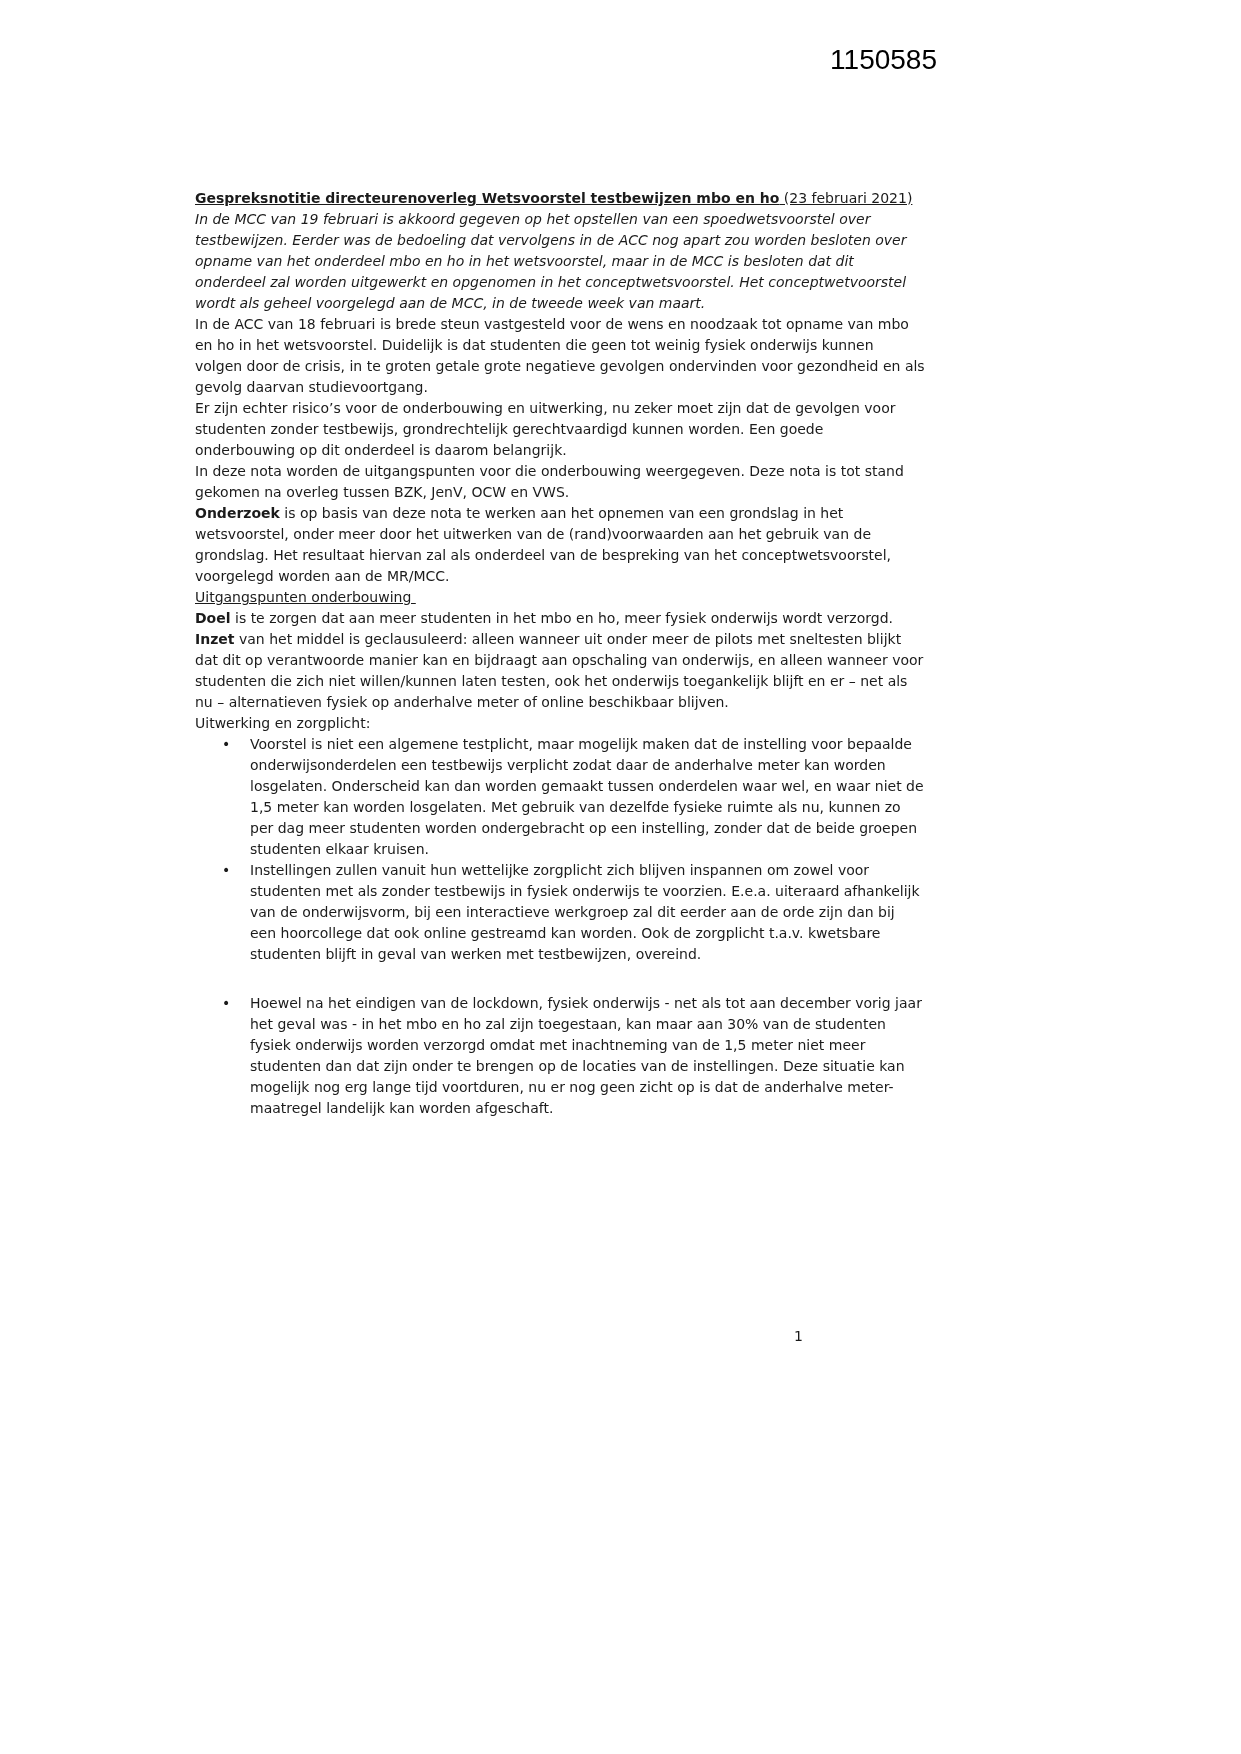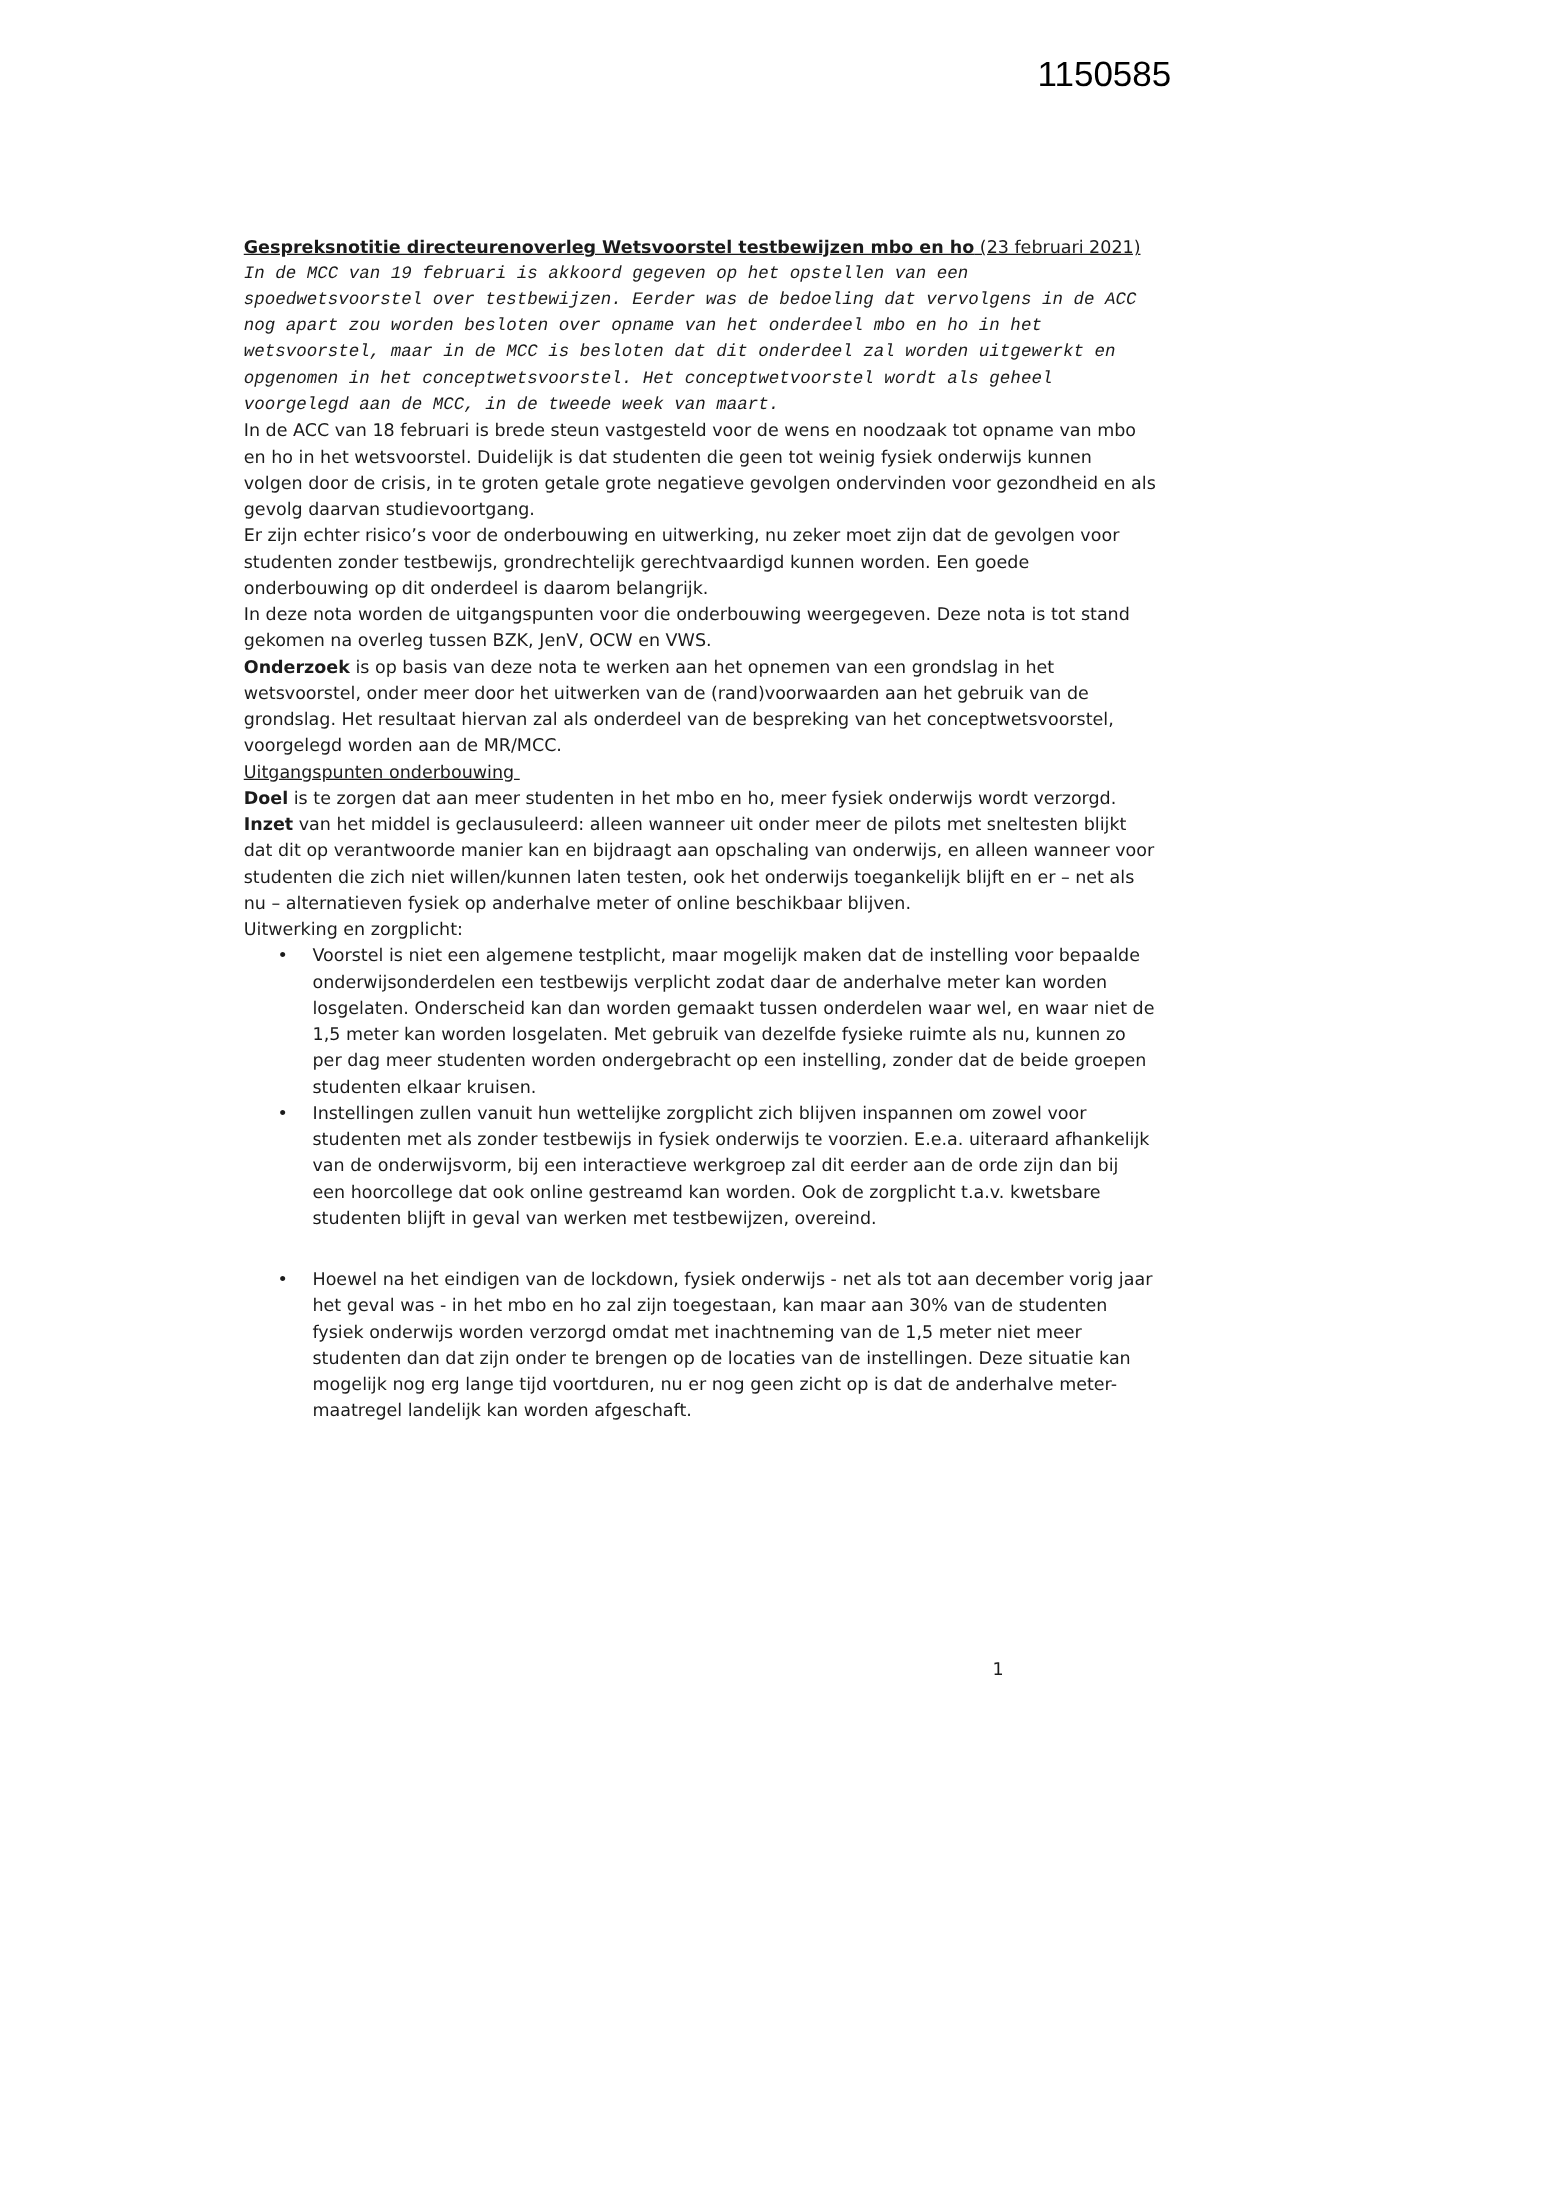--- a/index.html
+++ b/index.html
@@ -32,21 +32,21 @@
   .content p, .content h2, .content h3 {
     margin: 0;
     padding: 0;
     font-size: 14px;
     line-height: 21px;
     font-weight: normal;
   }
   .u { text-decoration: underline; }
   .title { margin-bottom: 12px; }
   .title strong { font-weight: bold; }
-  .intro { font-style: italic; margin-bottom: 28px; font-family: Liberation Mono, monospace; }
+  .intro { font-style: italic; margin-bottom: 28px; }
   .h-underline { text-decoration: underline; }
   .after-block { margin-bottom: 28px; }
   .mb-36 { margin-bottom: 36px; }
   .mb-12 { margin-bottom: 12px; }
   .mb-8  { margin-bottom: 8px; }
   .mb-2  { margin-bottom: 2px; }
   .bold-head { font-weight: bold; }
   .italic-head { font-style: italic; }
   ul.bullets {
     margin: 0 0 28px 0;

